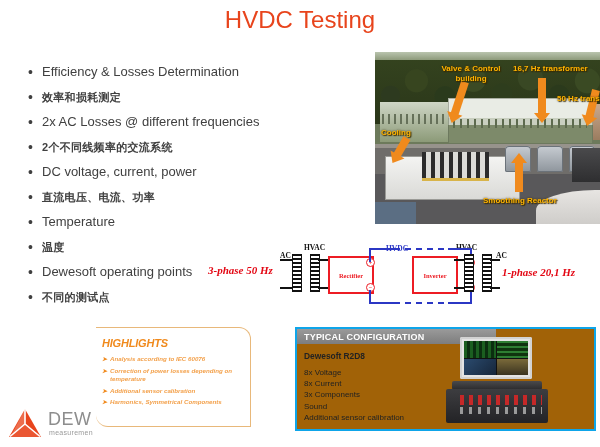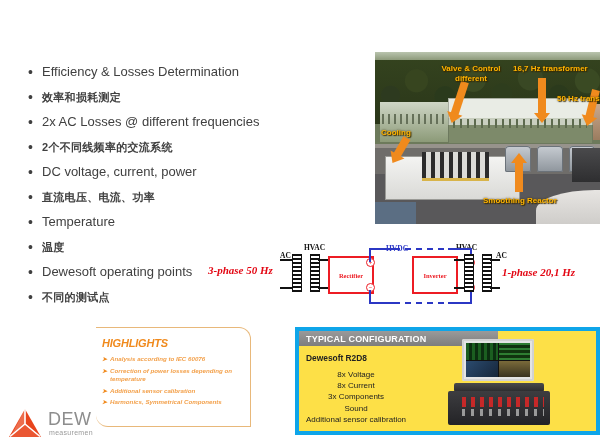--- a/index.html
+++ b/index.html
@@ -258,23 +258,22 @@
     flex: 0 0 8px;
     color: #F08A1D;
     font-size: 6px;
   }
 
   
   .typconf {
     position: absolute;
     left: 295px; top: 327px;
     width: 297px; height: 100px;
-    background: #fde047;
-    border: 4px solid #0ea5e9;
-    text-align: center;
+    background: #a16207;
+    border: 2px solid #0ea5e9;
   }
   .typconf .hdr {
     position:absolute; left:0; top:0;
     width: 199px; height: 15px;
     background: linear-gradient(180deg,#9a9a9a,#7d7d7d);
     color: #fff;
     font-size: 9px;
     font-weight: bold;
     letter-spacing: 0.2px;
     display: flex; align-items: center;
@@ -340,20 +339,21 @@
   .logo .sub {
     position: absolute; left: 41px; top: 23px;
     font-size: 7px; color: #9a9a9a; letter-spacing: 0.3px;
   }
 </style>
 </head>
 <body>
 
 <div class="slide">
 
+  <div class="title">HVDC Testing</div>
 
   <div class="bullets">
     <div class="bullet">
       <span class="dot">•</span>
       <span class="txt">Efficiency &amp; Losses Determination</span>
     </div>
     <div class="bullet cn">
       <span class="dot">•</span>
       <span class="txt">效率和损耗测定</span>
     </div>
@@ -408,21 +408,21 @@
     <div class="eqR"></div>
 
     <div class="arrow" style="left:86px; top:30px; height:34px; transform:rotate(18deg); transform-origin:top center;"></div>
     <div class="arrow" style="left:163px; top:26px; height:36px;"></div>
     <div class="arrow" style="left:217px; top:38px; height:28px; transform:rotate(14deg); transform-origin:top center;"></div>
     <div class="arrow" style="left:28px; top:86px; height:20px; transform:rotate(30deg); transform-origin:top center;"></div>
     <div class="arrow" style="left:140px; top:110px; height:30px; transform:rotate(180deg); transform-origin:center;"></div>
 
     <div class="lbl ctr" style="left:52px; top:12px; width:88px;">
       <span>Valve &amp; Control</span><br>
-      <span>different</span>
+      <span>building</span>
     </div>
     <div class="lbl" style="left:138px; top:12px;">16,7 Hz transformer</div>
     <div class="lbl" style="left:182px; top:42px;">50 Hz transformer</div>
     <div class="lbl" style="left:6px; top:76px;">Cooling</div>
     <div class="lbl" style="left:108px; top:144px;">Smoothing Reactor</div>
   </div>
 
   <div class="circuit">
     <div class="clabel" style="left:0px; top:26px;">3-phase 50 Hz</div>
     <div class="clabel" style="left:294px; top:28px;">1-phase 20,1 Hz</div>

